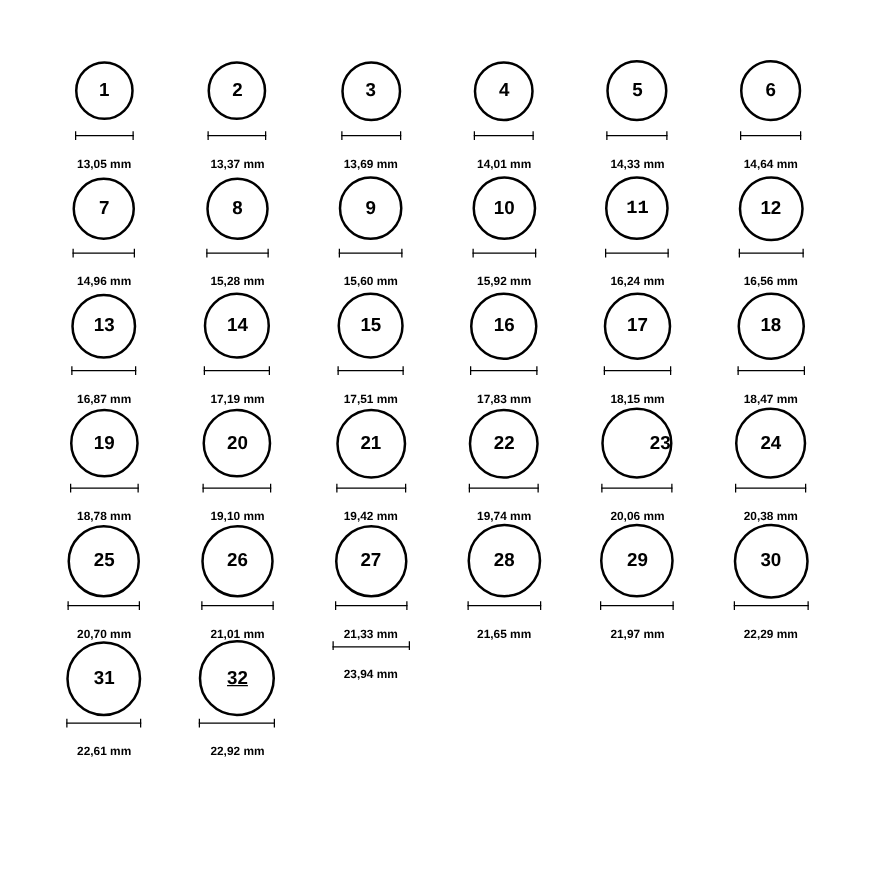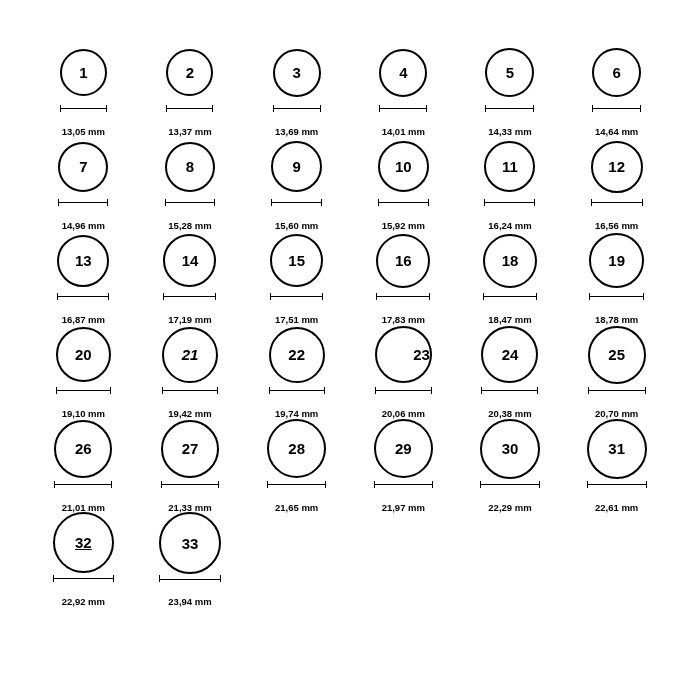--- a/index.html
+++ b/index.html
@@ -244,21 +244,21 @@
           <div class="bar" style="width: 51px;">
             <div class="line"></div>
             <div class="tick left"></div>
             <div class="tick right"></div>
           </div>
           <div class="mm">15,92 mm</div>
         </div>
       </div>
       <div class="cell">
         <div class="ring-wrap">
-          <div class="ring" style="width: 51px; height: 51px;">
+          <div class="ring" style="width: 51px; height: 51px; font-family: Liberation Mono, monospace;">
             <span class="ring-number">11</span>
           </div>
         </div>
         <div class="measure">
           <div class="bar" style="width: 51px;">
             <div class="line"></div>
             <div class="tick left"></div>
             <div class="tick right"></div>
           </div>
           <div class="mm">16,24 mm</div>
@@ -335,20 +335,35 @@
             <div class="line"></div>
             <div class="tick left"></div>
             <div class="tick right"></div>
           </div>
           <div class="mm">17,83 mm</div>
         </div>
       </div>
       <div class="cell">
         <div class="ring-wrap">
           <div class="ring" style="width: 54px; height: 54px;">
+            <span class="ring-number">17</span>
+          </div>
+        </div>
+        <div class="measure">
+          <div class="bar" style="width: 54px;">
+            <div class="line"></div>
+            <div class="tick left"></div>
+            <div class="tick right"></div>
+          </div>
+          <div class="mm">18,15 mm</div>
+        </div>
+      </div>
+      <div class="cell">
+        <div class="ring-wrap">
+          <div class="ring" style="width: 54px; height: 54px;">
             <span class="ring-number">18</span>
           </div>
         </div>
         <div class="measure">
           <div class="bar" style="width: 54px;">
             <div class="line"></div>
             <div class="tick left"></div>
             <div class="tick right"></div>
           </div>
           <div class="mm">18,47 mm</div>
@@ -379,21 +394,21 @@
           <div class="bar" style="width: 55px;">
             <div class="line"></div>
             <div class="tick left"></div>
             <div class="tick right"></div>
           </div>
           <div class="mm">19,10 mm</div>
         </div>
       </div>
       <div class="cell">
         <div class="ring-wrap">
-          <div class="ring" style="width: 56px; height: 56px; font-style: italic;">
+          <div class="ring" style="width: 56px; height: 56px;">
             <span class="ring-number">21</span>
           </div>
         </div>
         <div class="measure">
           <div class="bar" style="width: 56px;">
             <div class="line"></div>
             <div class="tick left"></div>
             <div class="tick right"></div>
           </div>
           <div class="mm">19,42 mm</div>
@@ -558,25 +573,20 @@
         <div class="measure">
           <div class="bar" style="width: 61px;">
             <div class="line"></div>
             <div class="tick left"></div>
             <div class="tick right"></div>
           </div>
           <div class="mm">22,92 mm</div>
         </div>
       </div>
       <div class="cell">
-        <div class="ring-wrap">
-          <div class="ring" style="width: 62px; height: 62px;">
-            <span class="ring-number">33</span>
-          </div>
-        </div>
         <div class="measure">
           <div class="bar" style="width: 62px;">
             <div class="line"></div>
             <div class="tick left"></div>
             <div class="tick right"></div>
           </div>
           <div class="mm">23,94 mm</div>
         </div>
       </div>
     </div>

